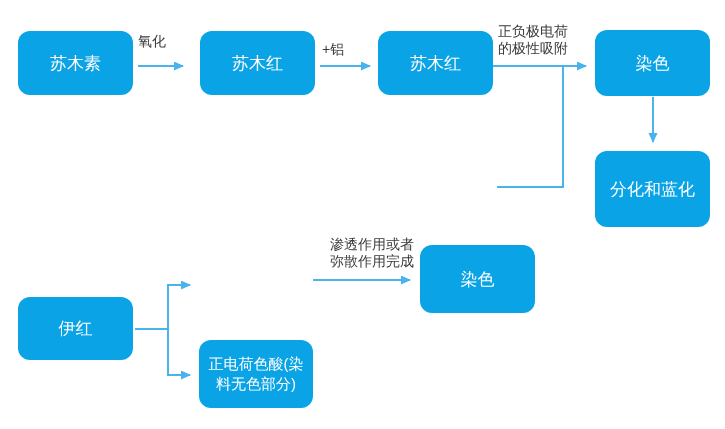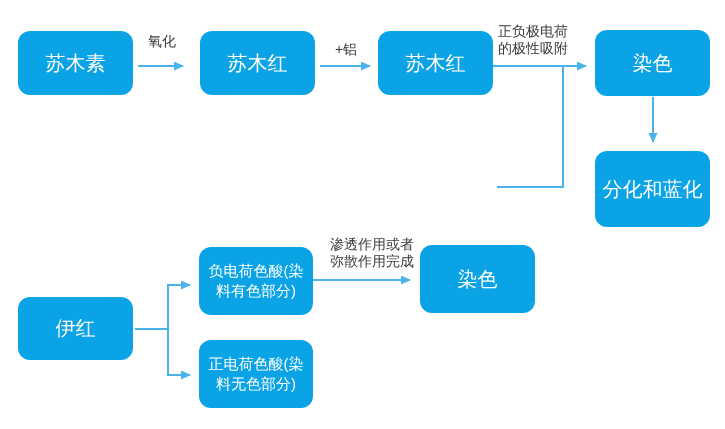--- a/index.html
+++ b/index.html
@@ -14,32 +14,32 @@
   .node{
     position:absolute;
     background:#0AA3E5;
     border-radius:12px;
     display:flex;align-items:center;justify-content:center;
     text-align:center;
     box-sizing:border-box;
   }
   .node-label{
     color:#ffffff;
-    font-size:20px;
+    font-size:17px;
     line-height:21px;
     white-space:pre-line;
   }
   .node-label.small{font-size:15px;line-height:20px;}
   .edge-label{
     position:absolute;
     color:#3A3A3A;
     font-size:14px;
     line-height:17px;
     white-space:pre-line;
-    text-align:center;
+    text-align:left;
   }
 </style>
 </head>
 <body>
 
 <div class="canvas">
 
   <svg class="wires" width="725" height="429" viewBox="0 0 725 429" xmlns="http://www.w3.org/2000/svg">
     <defs>
       <marker id="arrow" markerUnits="userSpaceOnUse" markerWidth="11" markerHeight="10" refX="9" refY="4.5" orient="auto">
@@ -82,24 +82,20 @@
 
 
   <div class="node" style="left:595px;top:151px;width:115px;height:76px">
     <span class="node-label">分化和蓝化</span>
   </div>
 
   <div class="node" style="left:18px;top:297px;width:115px;height:63px">
     <span class="node-label">伊红</span>
   </div>
 
-  <div class="node" style="left:199px;top:247px;width:114px;height:68px">
-    <span class="node-label small">负电荷色酸(染
-料有色部分)</span>
-  </div>
 
   <div class="node" style="left:199px;top:340px;width:114px;height:68px">
     <span class="node-label small">正电荷色酸(染
 料无色部分)</span>
   </div>
 
   <div class="node" style="left:420px;top:245px;width:115px;height:68px">
     <span class="node-label">染色</span>
   </div>
 

